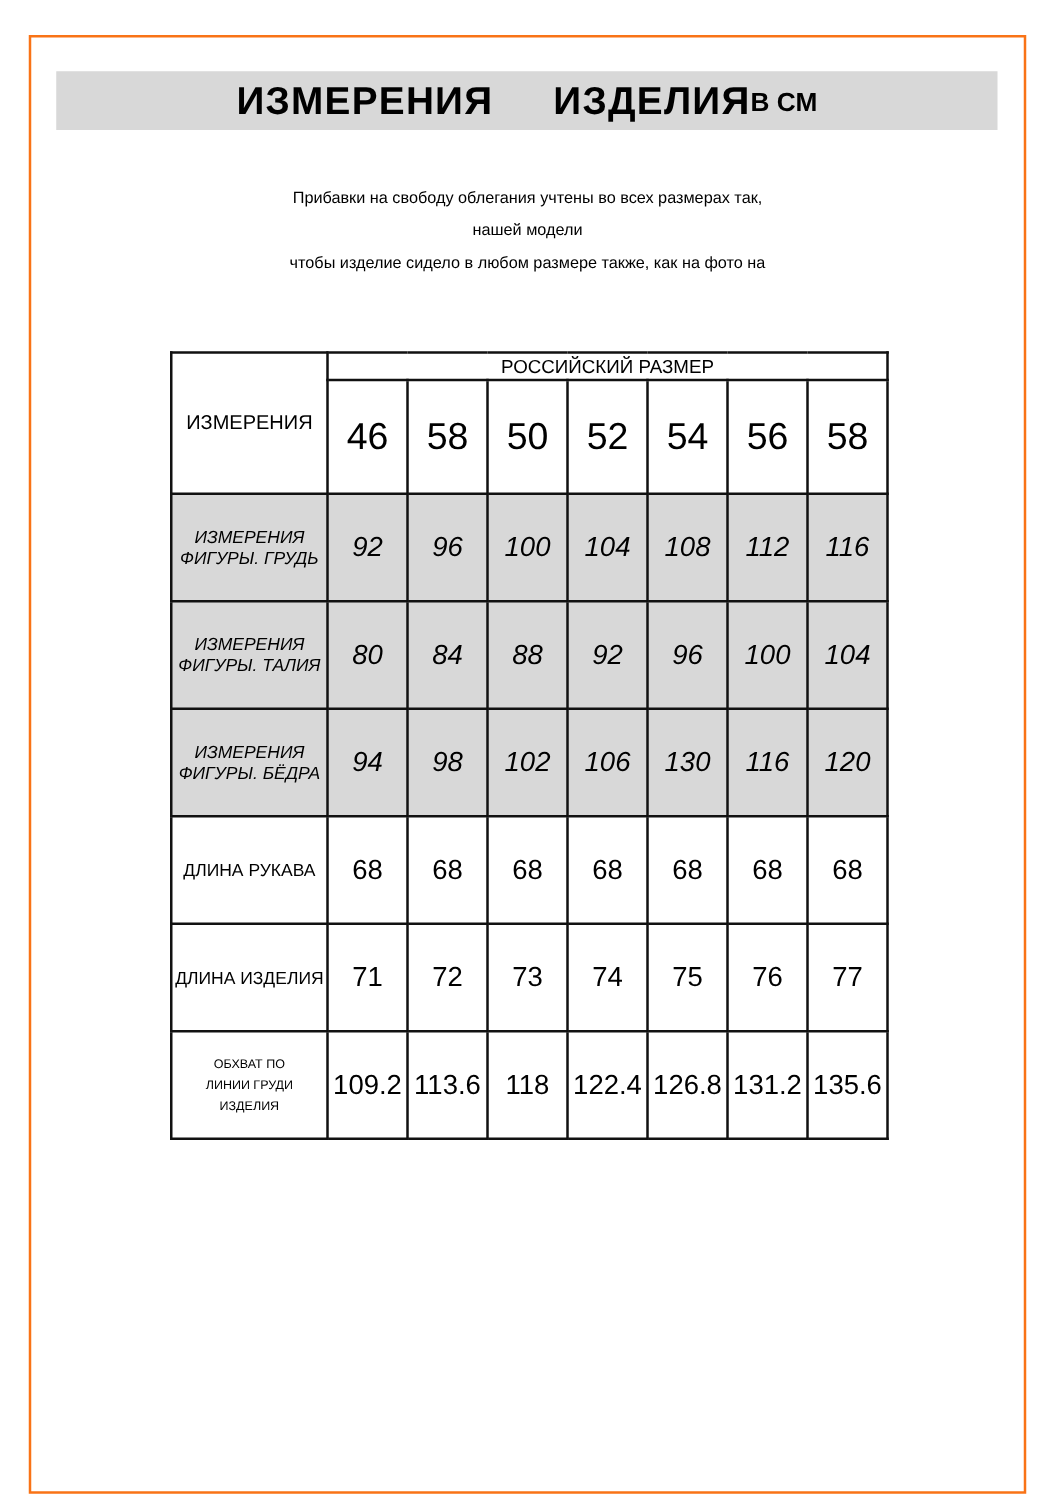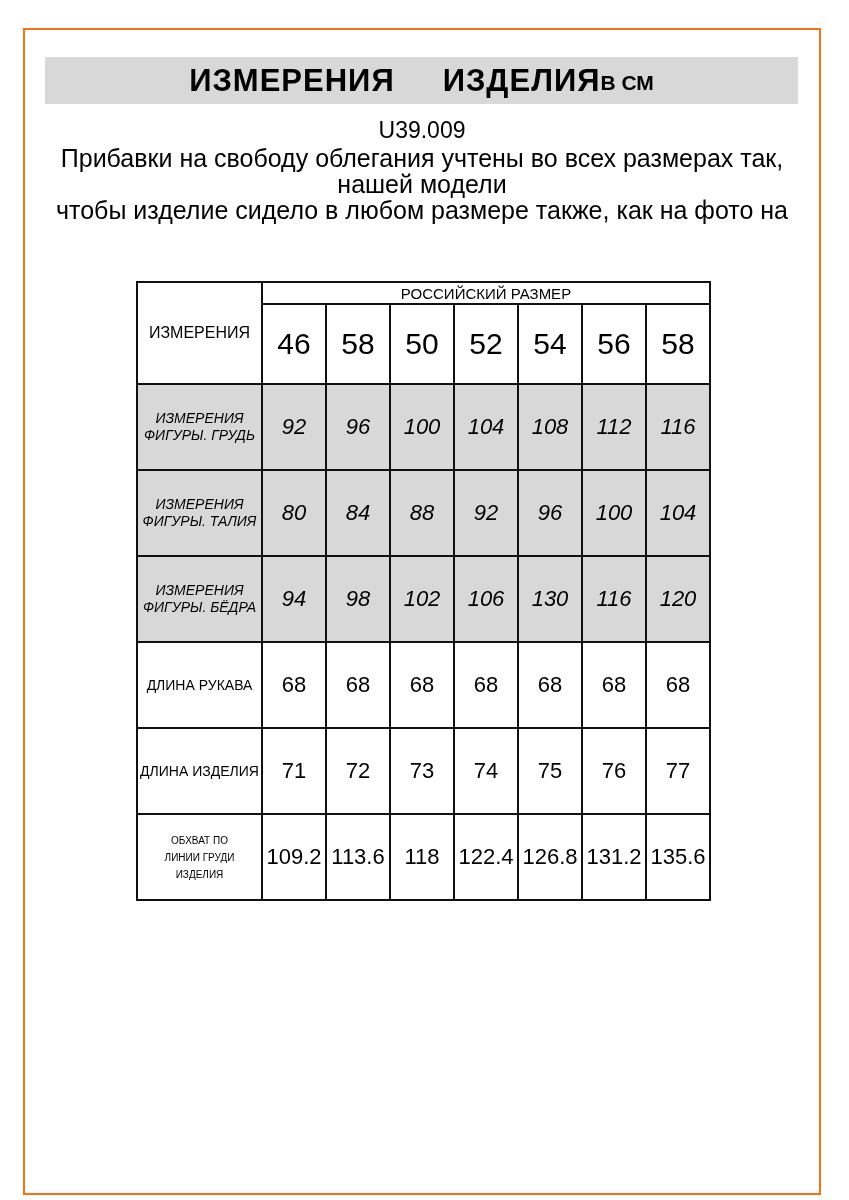--- a/index.html
+++ b/index.html
@@ -56,42 +56,42 @@
     width: 100%;
     text-align: center;
     font-size: 23px;
   }
   .description {
     position: absolute;
     left: 0;
     top: 115px;
     width: 100%;
     text-align: center;
-    font-size: 25px;
+    font-size: 13px;
     line-height: 26px;
   }
   .size-table {
     position: absolute;
     left: 111px;
     top: 251px;
     border-collapse: collapse;
     table-layout: fixed;
   }
   .size-table th, .size-table td {
     border: 2px solid #111111;
     text-align: center;
     vertical-align: middle;
     padding: 0 2px;
     font-weight: normal;
     box-sizing: border-box;
   }
   col.c-label { width: 125px; }
   col.c-size  { width: 64px;  }
   tr.r-group  { height: 22px; }
-  tr.r-sizes  { height: 80px; margin-left: 24px; }
+  tr.r-sizes  { height: 91px; margin-left: 24px; }
   tr.r-body   { height: 86px; }
   .group-header-cell {
     font-size: 15px;
     line-height: 1;
     padding: 2px;
   }
   .measurements-header-cell { font-size: 16px; }
   .size-header-cell {
     font-size: 30px;
     font-weight: 700;
@@ -105,21 +105,20 @@
 <body>
 
 <div class="page-frame" data-name="page-frame">
 
   <div class="title-band" data-name="title-band">
     <span class="title-part-1" data-name="title-measurements-label">ИЗМЕРЕНИЯ</span>
     <span class="title-part-2" data-name="title-product-label">ИЗДЕЛИЯ</span>
     <span class="title-part-3" data-name="title-units-label">В СМ</span>
   </div>
 
-  <div class="product-code" data-name="product-code">U39.009</div>
 
   <div class="description" data-name="description-text">
     <div data-name="description-line">Прибавки на свободу облегания учтены во всех размерах так,</div>
     <div data-name="description-line">нашей модели</div>
     <div data-name="description-line">чтобы изделие сидело в любом размере также, как на фото на</div>
   </div>
 
   <table class="size-table" data-name="size-table">
     <colgroup data-name="table-colgroup">
         <col class="c-label">

